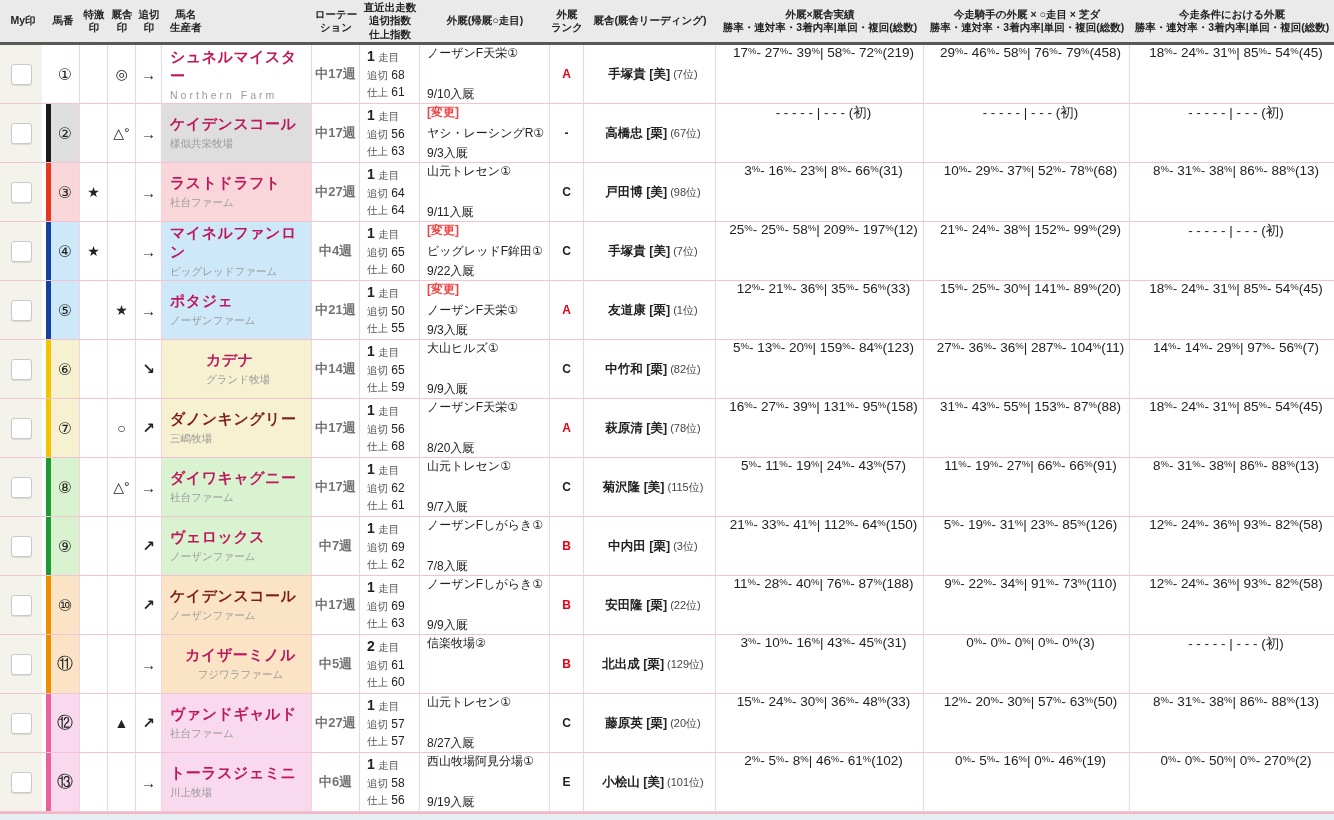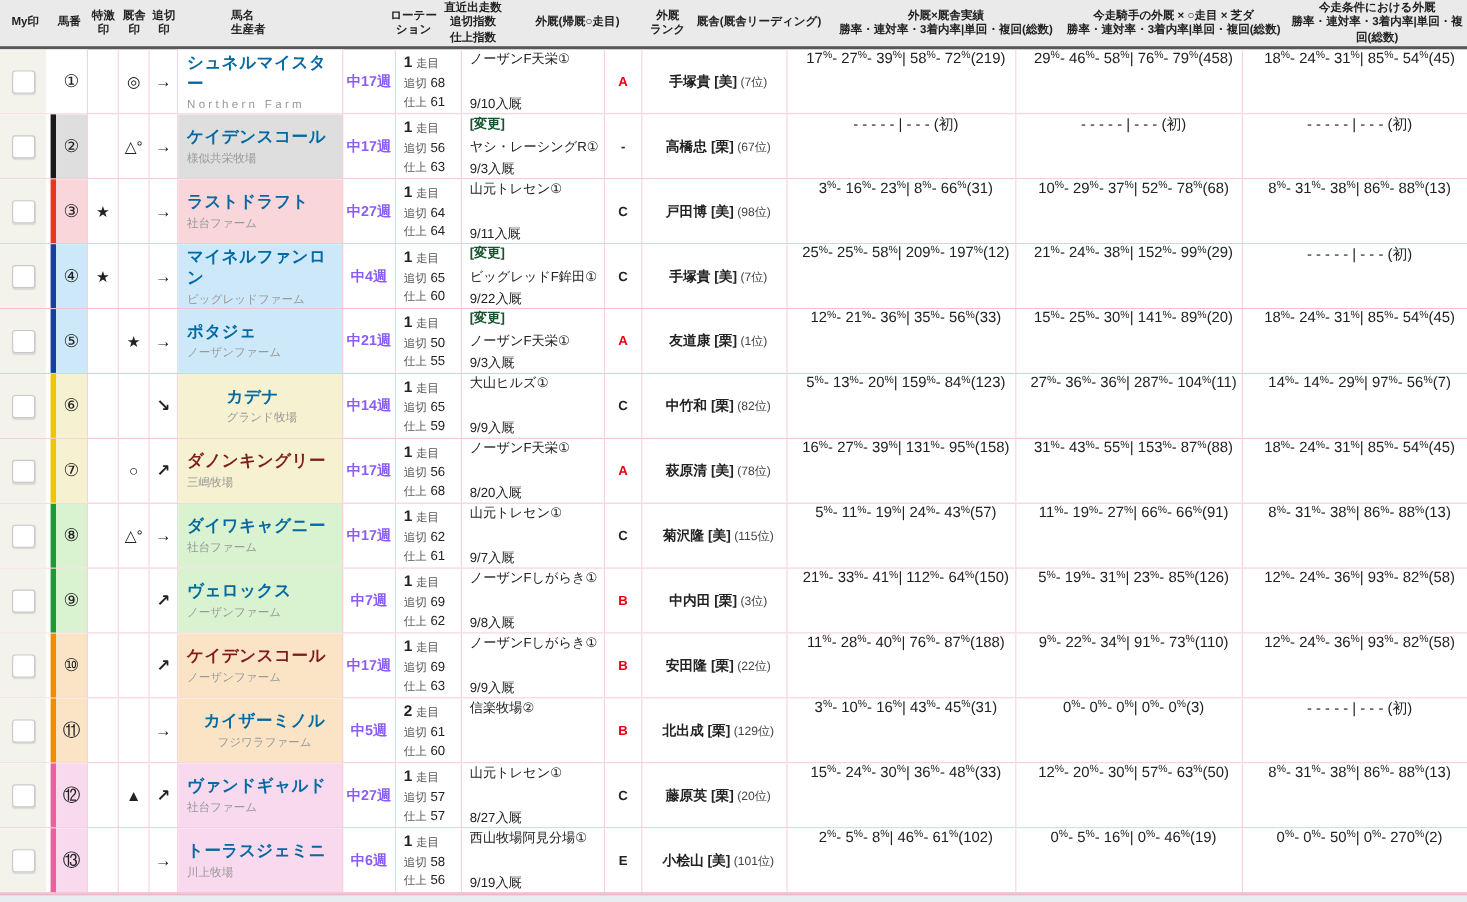--- a/index.html
+++ b/index.html
@@ -16,21 +16,21 @@
     display:flex; height:45px; background:#eaeaea;
     border-bottom:3px solid #585858; box-sizing:border-box;
   }
   .th {
     display:flex; align-items:center; justify-content:center;
     text-align:center; font-size:10.5px; font-weight:bold; color:#222;
     white-space:pre-line; line-height:1.25; box-sizing:border-box;
     word-break:break-word;
   }
   .w-my{width:46px}.w-num{width:34px}.w-m1{width:28px}.w-m2{width:28px}.w-m3{width:26px}
-  .w-name{width:150px; justify-content:flex-start; text-align:left; padding-left:8px;margin-left:40px;}
+  .w-name{width:150px; justify-content:flex-start; text-align:center; padding-left:8px;}
   .w-rot{width:48px}.w-recent{width:60px}.w-gaikyu{width:130px}.w-rank{width:34px}
   .w-trainer{width:132px}.w-s1{width:208px}.w-s2{width:206px}.w-s3{flex:1}
 
   
   .tr {
     display:flex; height:59px; background:#fff;
     border-bottom:1px solid #f3c3d2; box-sizing:border-box;
   }
   .td {
     box-sizing:border-box; border-right:1px solid #f6d2dd;
@@ -42,30 +42,30 @@
     border-radius:3px; box-shadow:0 1px 1px rgba(0,0,0,.10); display:block;
   }
   .gap { width:4px; background:#fff; box-sizing:border-box; }
   .stripe { width:5px; box-sizing:border-box; }
   .num { width:29px; align-items:center; font-size:16px; color:#222; }
   .mark { align-items:center; font-size:14px; color:#222; text-align:center; }
   .m1{width:28px}.m2{width:28px}.m3{width:26px}
   .arrow { font-weight:bold; font-size:15px; }
   .namecell { width:150px; padding-left:8px; }
   .hname { font-weight:bold; font-size:15px; text-decoration:none; letter-spacing:.5px; cursor:pointer; }
-  .hname.green{ color:#0369a1; }
+  .hname.green{ color:#be185d; }
   .hname.red{ color:#7f1d1d; }
   .producer { font-size:10.5px; color:#999; margin-top:3px; }
   .producer.latin { letter-spacing:3px; }
-  .rot { width:48px; align-items:center; font-size:13px; font-weight:bold; color:#8b5cf6; }
+  .rot { width:48px; align-items:center; font-size:13px; font-weight:bold; color:#737373; }
   .recent { width:60px; padding-left:7px; font-size:12px; color:#222; line-height:1.4; }
   .recent b { font-size:14px; }
   .sl { font-size:10.5px; color:#555; }
   .gaikyu { width:130px; padding-left:7px; font-size:12px; color:#222; line-height:1.4;justify-content:space-between; }
-  .henko { color:#14532d; font-weight:bold; }
+  .henko { color:#ef4444; font-weight:bold; }
   .rank { width:34px; align-items:center; font-size:12px; font-weight:bold; color:#222; }
   .rank.red { color:#e60012; }
   .trainer { width:132px; padding-left:7px; flex-direction:row; align-items:center; font-size:12px; color:#222; }
   .trainer b { font-size:12.5px; white-space:nowrap; }
   .trank { font-size:11px; color:#444; margin-left:3px; white-space:nowrap; }
   .stats { flex-direction:row; align-items:flex-start; padding-left:8px; font-size:13.5px; color:#222; white-space:nowrap; }
   .s1{width:208px}.s2{width:206px}.s3{flex:1; border-right:none;}
   .pct { font-size:9.5px; }
 
   .bottom-strip { height:8px; background:#e8edf1; border-top:2px solid #f0b7c8; }
@@ -404,21 +404,21 @@
     </div>
     <div class="td rot">中7週</div>
     <div class="td recent">
       <div><b>1</b> <span class="sl">走目</span></div>
       <div><span class="sl">追切</span> <span>69</span></div>
       <div><span class="sl">仕上</span> <span>62</span></div>
     </div>
     <div class="td gaikyu">
 
       <div>ノーザンFしがらき①</div>
-      <div>9/8入厩</div>
+      <div>7/8入厩</div>
     </div>
     <div class="td rank red">B</div>
     <div class="td trainer">
       <b>中内田 [栗]</b>
       <span class="trank">(3位)</span>
     </div>
     <div class="td stats s1">21<span class="pct">%</span> - 33<span class="pct">%</span> - 41<span class="pct">%</span> | 112<span class="pct">%</span> - 64<span class="pct">%</span> (150)</div>
     <div class="td stats s2">5<span class="pct">%</span> - 19<span class="pct">%</span> - 31<span class="pct">%</span> | 23<span class="pct">%</span> - 85<span class="pct">%</span> (126)</div>
     <div class="td stats s3">12<span class="pct">%</span> - 24<span class="pct">%</span> - 36<span class="pct">%</span> | 93<span class="pct">%</span> - 82<span class="pct">%</span> (58)</div>
   </div>

